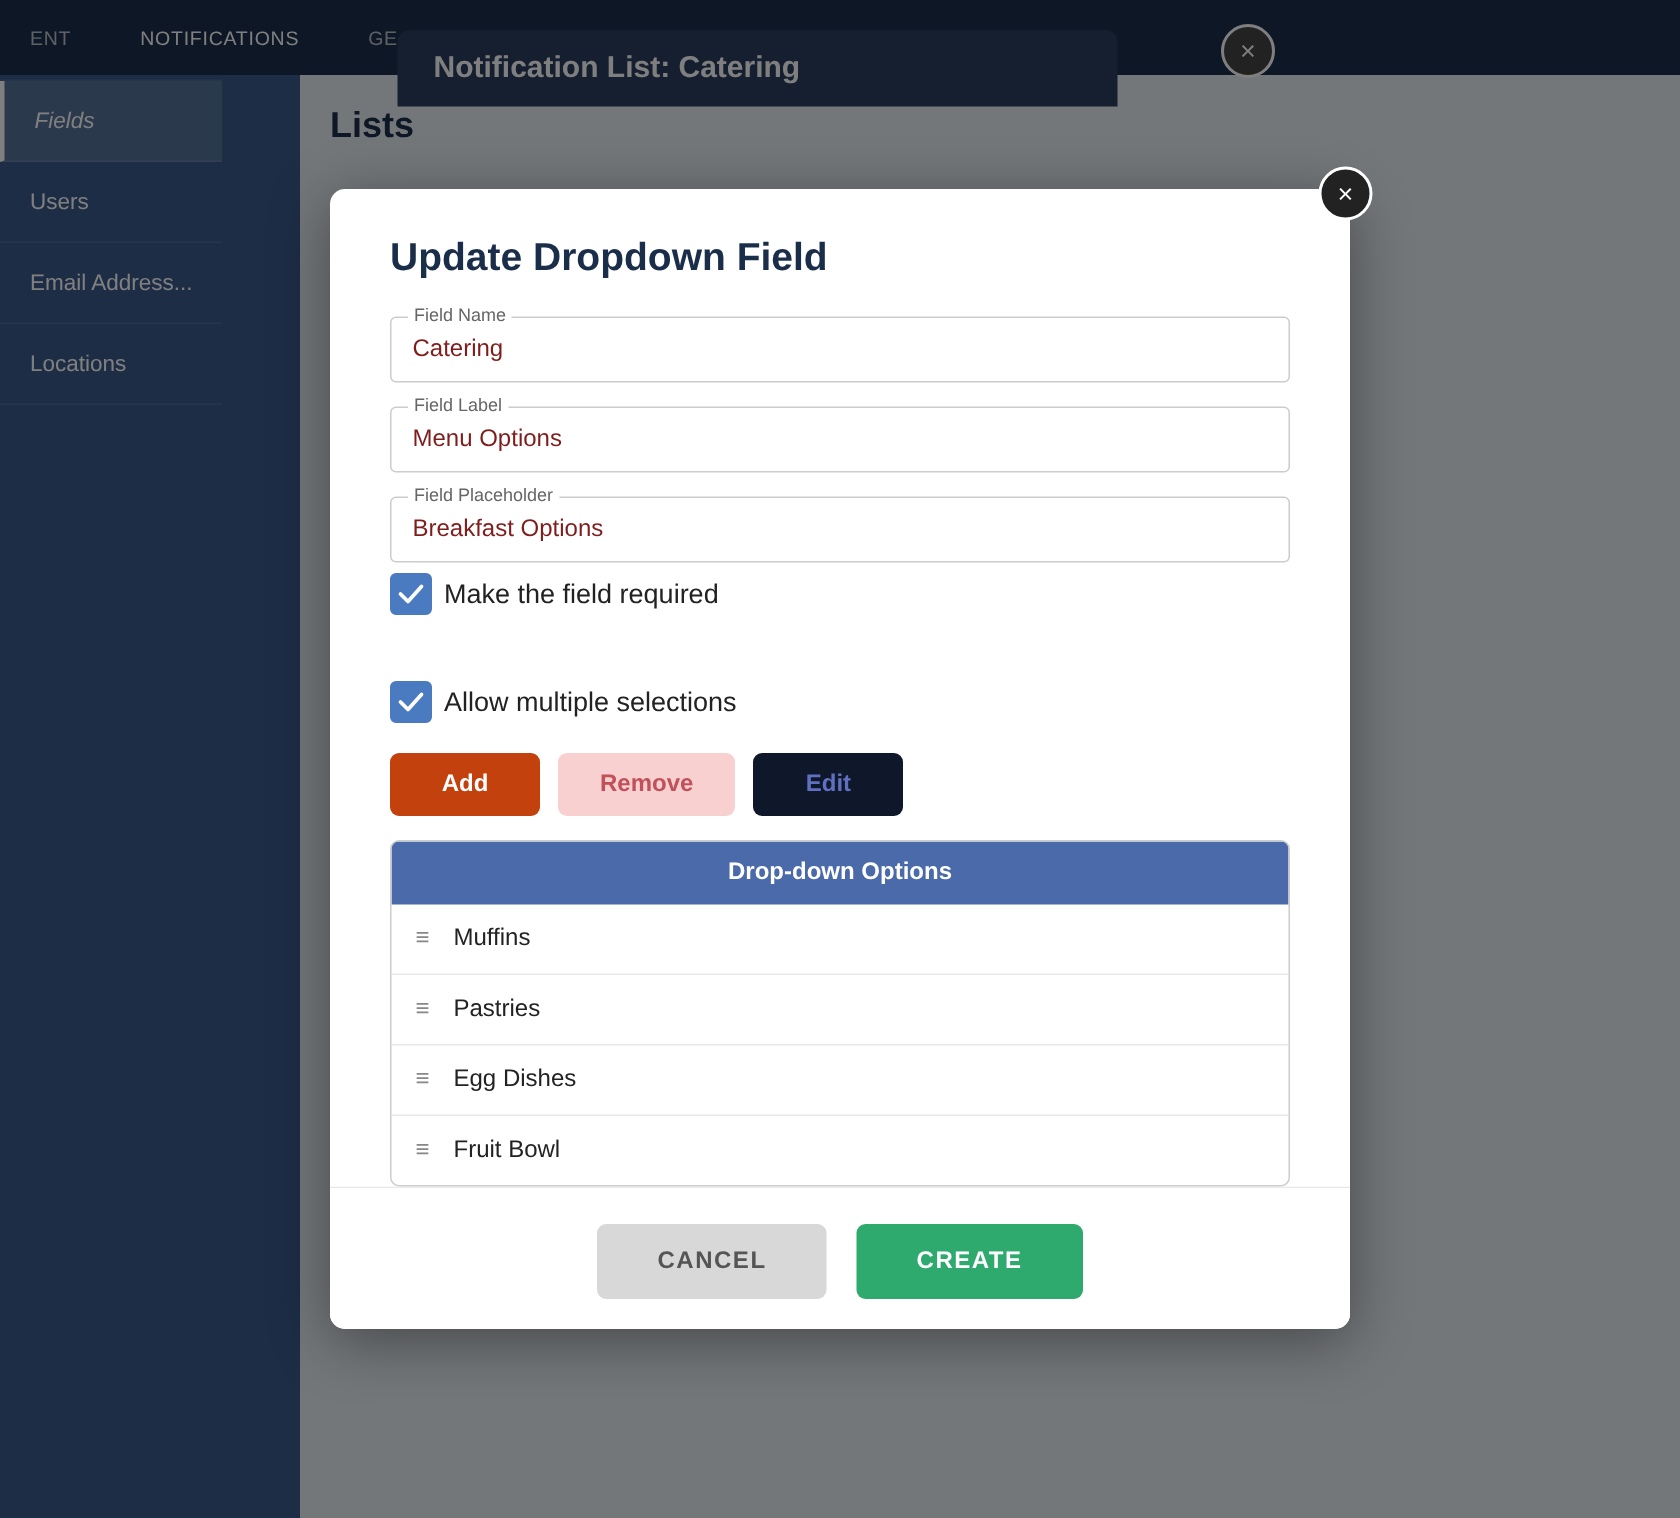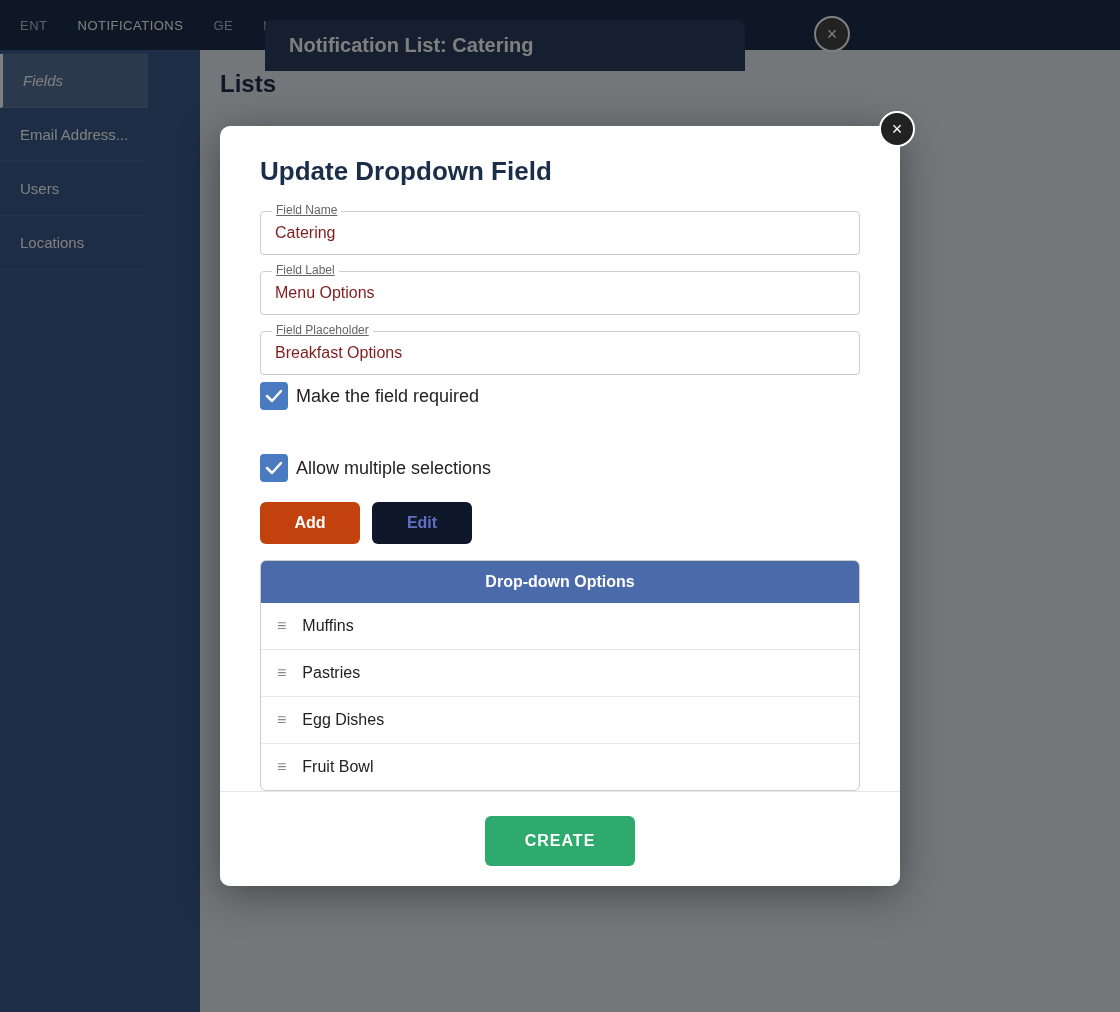--- a/index.html
+++ b/index.html
@@ -39,21 +39,21 @@
     .topbar {
       position: absolute;
       top: 0;
       left: 0;
       right: 0;
       height: 50px;
       background: #1a2e4a;
       display: flex;
       align-items: center;
       padding: 0 20px;
-      gap: 30px;
+      gap: 46px;
     }
 
     .topbar-item {
       color: rgba(255,255,255,0.7);
       font-size: 13px;
       font-weight: 500;
       letter-spacing: 0.5px;
       cursor: pointer;
     }
 
@@ -141,21 +141,20 @@
 
     .field-label {
       position: absolute;
       top: -8px;
       left: 12px;
       background: #fff;
       padding: 0 4px;
       font-size: 12px;
       color: #666;
       z-index: 1;
-      text-decoration: underline;
     }
 
     .field-input {
       width: 100%;
       border: 1px solid #ccc;
       border-radius: 4px;
       padding: 12px 14px;
       font-size: 16px;
       color: #7f1d1d;
       outline: none;
@@ -350,24 +349,24 @@
 <div class="bg-layer">
 
   <div>
     <div class="sidebar-item">
       <span>List Information</span>
     </div>
     <div class="sidebar-item active">
       <span>Fields</span>
     </div>
     <div class="sidebar-item">
+      <span>Users</span>
+    </div>
+    <div class="sidebar-item">
       <span>Email Address...</span>
-    </div>
-    <div class="sidebar-item">
-      <span>Users</span>
     </div>
     <div class="sidebar-item">
       <span>Locations</span>
     </div>
   </div>
 
   <div class="main-content">
     <div class="content-header">Lists</div>
   </div>
 </div>
@@ -424,20 +423,21 @@
         <div class="checkbox-box">
           <svg viewBox="0 0 18 18" fill="none">
             <polyline points="2,9 7,14 16,4" stroke="#fff" stroke-width="2.5" stroke-linecap="round" stroke-linejoin="round"></polyline>
           </svg>
         </div>
         <span class="checkbox-label">Allow multiple selections</span>
       </div>
 
       <div class="action-buttons">
         <button class="btn-add">Add</button>
+        <button class="btn-remove">Remove</button>
         <button class="btn-edit">Edit</button>
       </div>
 
       <div class="dropdown-table">
         <div class="dropdown-table-header">Drop-down Options</div>
         <div class="dropdown-table-row">
           <span class="drag-icon">≡</span>
           <span class="row-text">Muffins</span>
         </div>
         <div class="dropdown-table-row">
@@ -448,17 +448,18 @@
           <span class="drag-icon">≡</span>
           <span class="row-text">Egg Dishes</span>
         </div>
         <div class="dropdown-table-row">
           <span class="drag-icon">≡</span>
           <span class="row-text">Fruit Bowl</span>
         </div>
       </div>
 
       <div class="modal-footer">
+        <button class="btn-cancel">CANCEL</button>
         <button class="btn-create">CREATE</button>
       </div>
     </div>
   </div>
 </div>
 
 </body></html>

